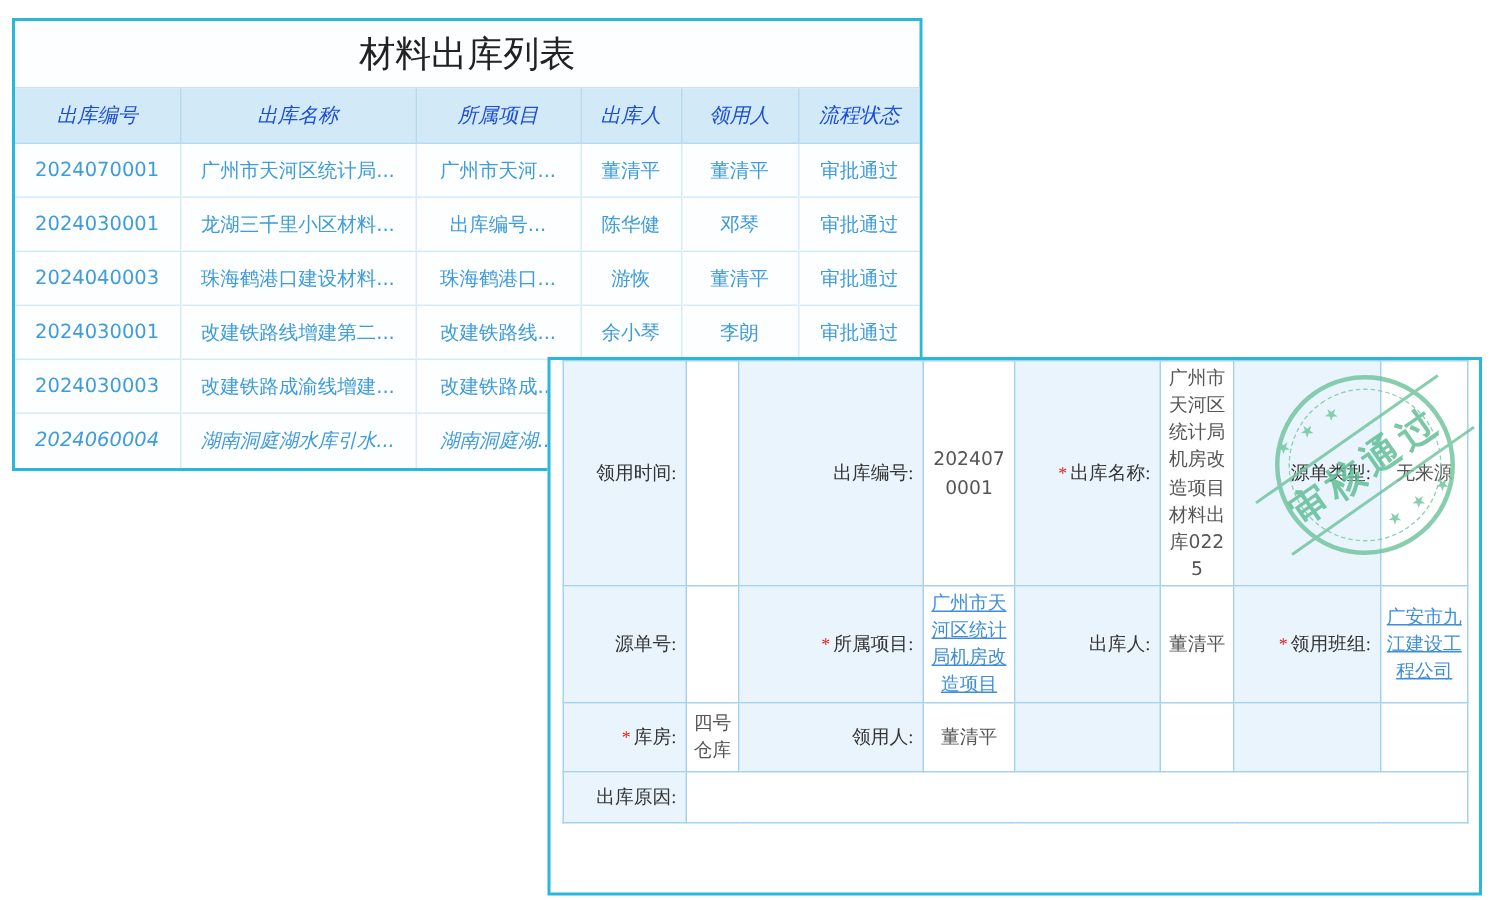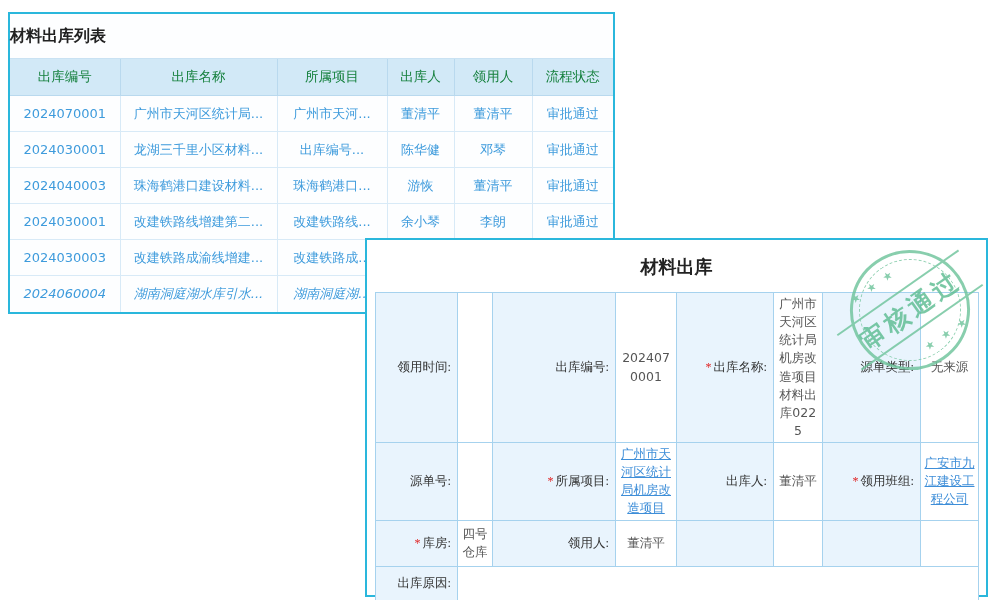--- a/index.html
+++ b/index.html
@@ -6,28 +6,28 @@
   html, body { width: 1000px; height: 600px; background: #ffffff; overflow: hidden; }
   body { font-family: "DejaVu Sans", "Liberation Sans", sans-serif; }
   .stage { position: relative; width: 1000px; height: 600px; background: #fff; }
 
   
   .list-panel {
     position: absolute; left: 8px; top: 12px; width: 607px;
     background: #fdfeff; border: 2px solid #2ab7dc; z-index: 1;
   }
   .list-title {
-    height: 44px; line-height: 44px; 
-    font-size: 16px; font-weight: bold; color: #222;
+    height: 44px; line-height: 44px; text-align: center;
+    font-size: 24px; font-weight: normal; color: #222;
   }
   table.list { width: 603px; border-collapse: collapse; table-layout: fixed; }
   table.list th {
-    height: 37px; background: #d2e9f7; color: #15803d;
+    height: 37px; background: #d2e9f7; color: #1d4ed8;
     font-size: 13.5px; font-weight: normal; text-align: center;
-    border-left: 1px solid #b9d9ee; border-top: 1px solid #c9e2f3; border-bottom: 1px solid #b9d9ee;
+    border-left: 1px solid #b9d9ee; border-top: 1px solid #c9e2f3; border-bottom: 1px solid #b9d9ee; font-style: italic;
   }
   table.list th:first-child { border-left: none; }
   table.list td {
     height: 36px; text-align: center; font-size: 13px; color: #3e9bdc;
     border-left: 1px solid #d8eaf7; border-bottom: 1px solid #d8eaf7;
     overflow: hidden; white-space: nowrap; background: #fdfeff;
   }
   table.list td:first-child { border-left: none; }
   table.list tr:last-child td { border-bottom: none; font-style: italic; }
   td.c-status { color: #2f9e3e; }
@@ -153,21 +153,20 @@
           <td>湖南洞庭湖...</td>
           <td></td>
           <td></td>
           <td class="c-status"></td>
         </tr>
       </tbody>
     </table>
   </section>
 
   <section class="detail-panel">
-    <div class="detail-title">材料出库</div>
     <table class="form">
       <colgroup>
         <col style="width:82px">
           <col style="width:35px">
           <col style="width:123px">
           <col style="width:61px">
         <col style="width:97px">
           <col style="width:49px">
           <col style="width:98px">
           <col style="width:58px">

